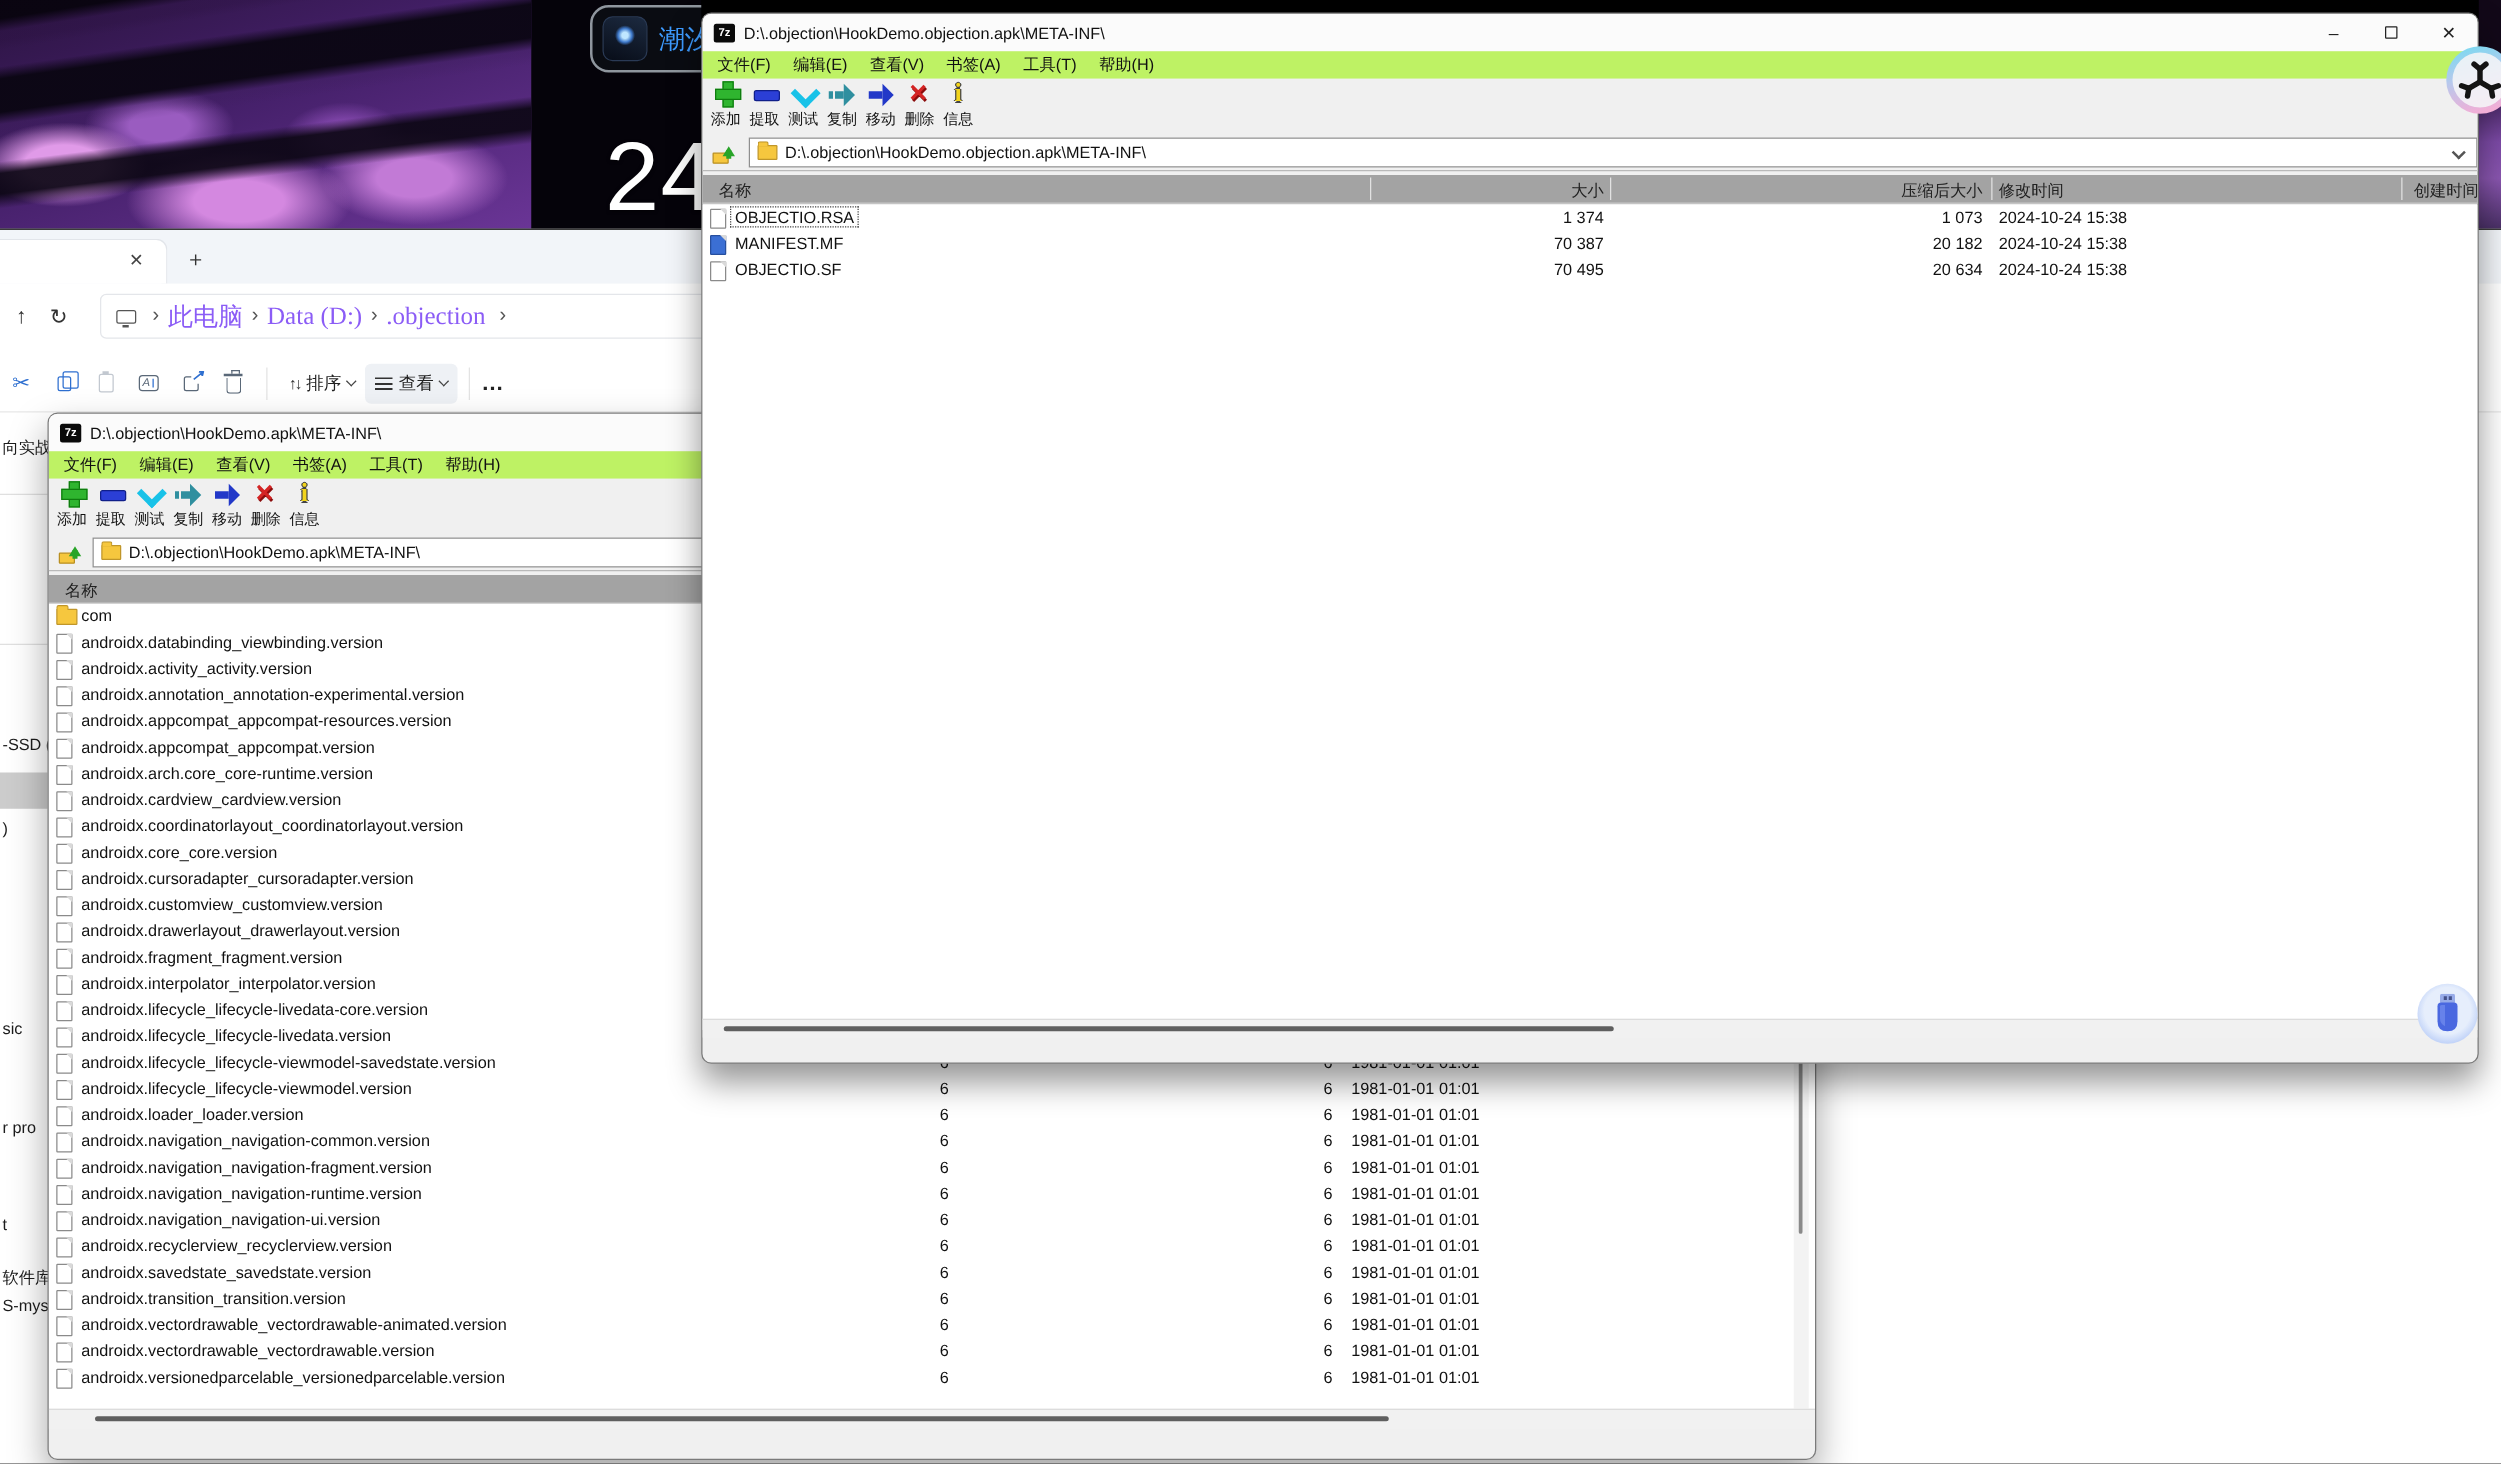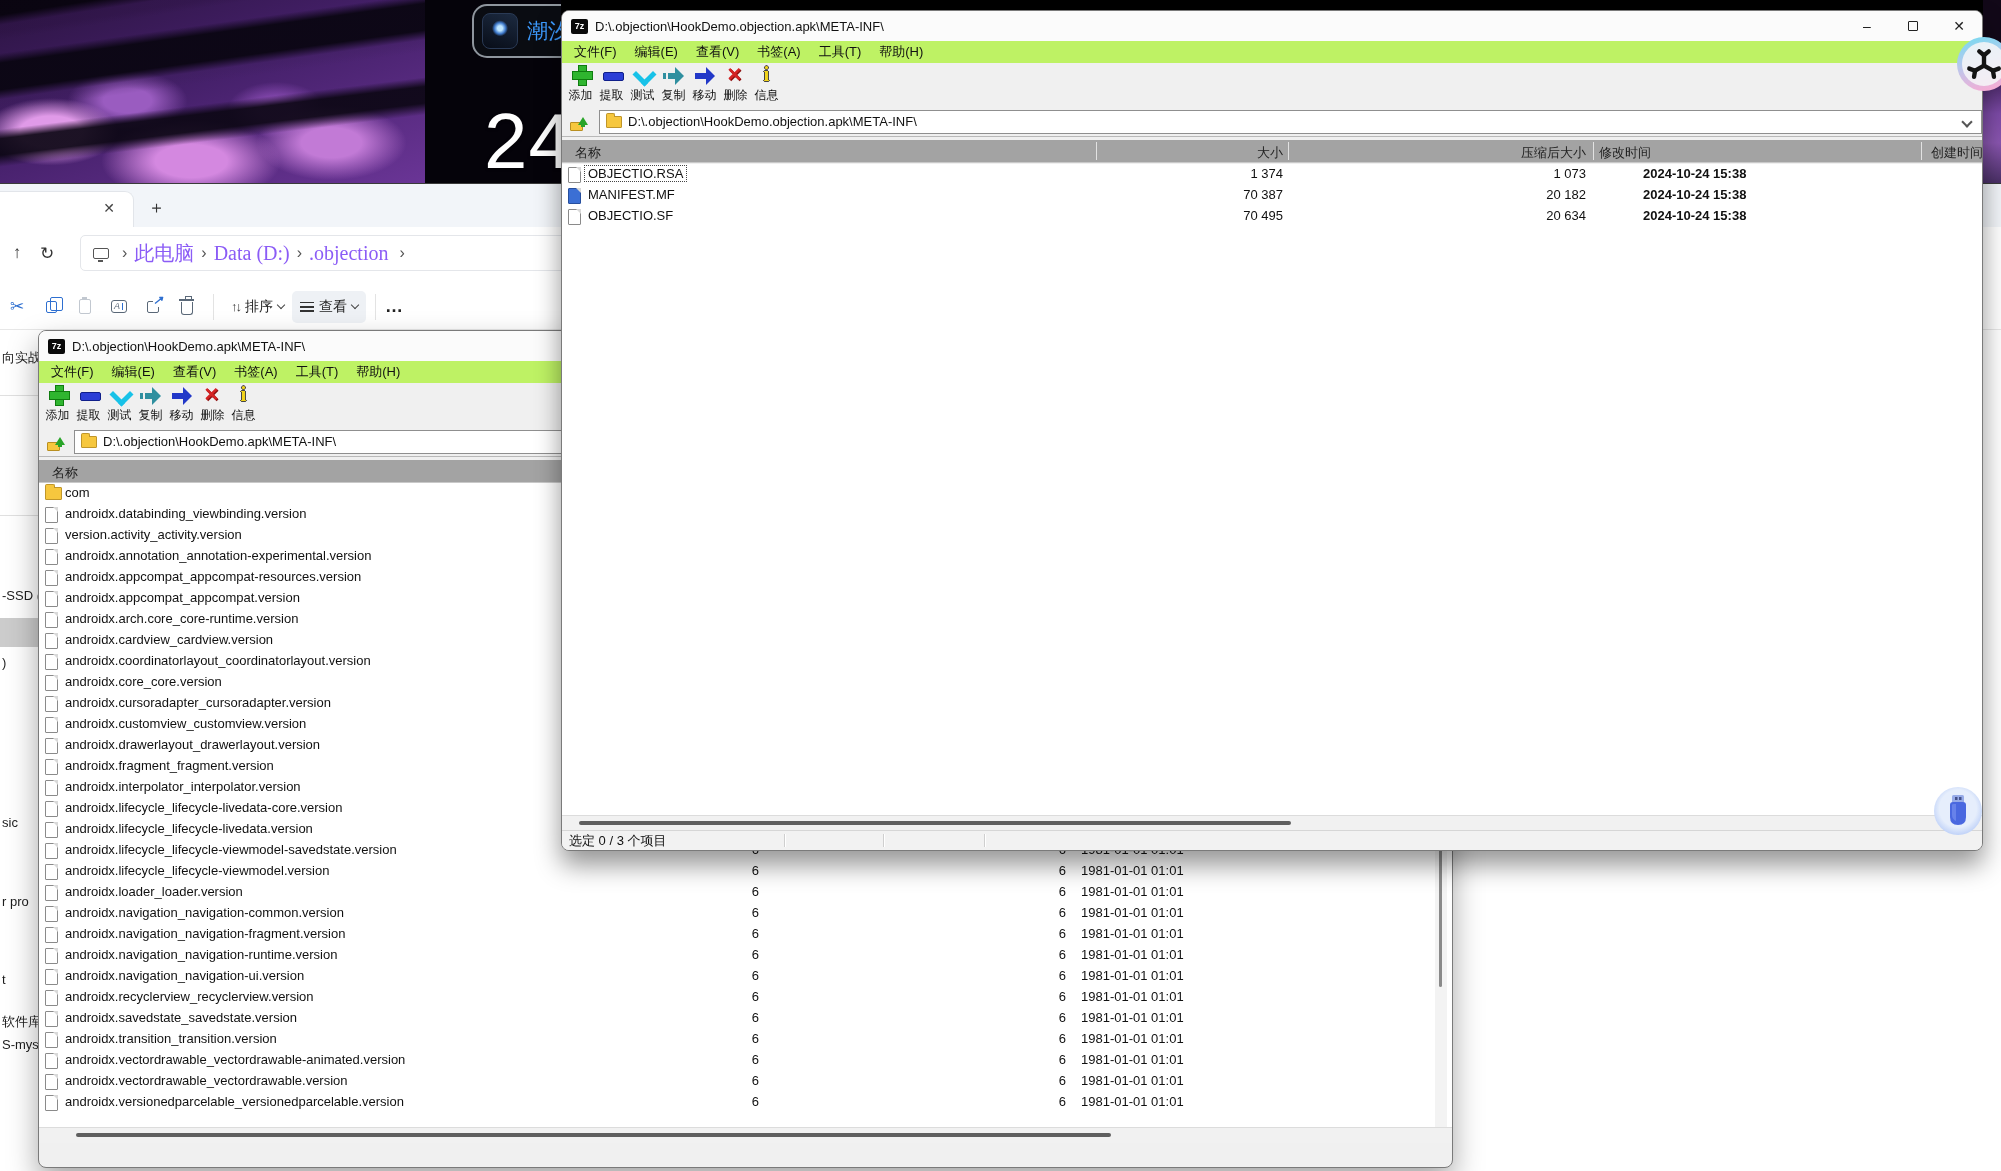--- a/index.html
+++ b/index.html
@@ -100,21 +100,21 @@
   
   #bgwin { left:38px; top:330px; width:1415px; height:838px; z-index:20; box-shadow:0 14px 30px rgba(0,0,0,.35); }
   #fgwin { left:561px; top:10px; width:1422px; height:841px; z-index:30; box-shadow:0 14px 26px rgba(0,0,0,.42); }
 
   
   #fgwin .zhead { position:absolute; left:0; right:0; top:129px; }
   #fgwin .zrows { top:153px; bottom:26px; }
   #fgwin .zhscroll { bottom:20px; }
   #fgwin .rsize   { left:560px; width:161px; }
   #fgwin .rpacked { left:860px; width:164px; }
-  #fgwin .rmod    { left:1081px;font-weight:bold; }
+  #fgwin .rmod    { left:1037px; }
   #fgwin .hsize   { position:absolute; left:560px; width:161px; top:4px; text-align:right; }
   #fgwin .hpacked { position:absolute; left:824px; width:200px; top:4px; text-align:right; }
   #fgwin .hmod    { position:absolute; left:1037px; top:4px; }
   #fgwin .hcreated{ position:absolute; left:1369px; top:4px; white-space:nowrap; }
 
   
   #bgwin .zhead { position:absolute; left:0; right:0; top:129px; }
   #bgwin .zrows { top:152px; bottom:40px; }
   #bgwin .zhscroll { bottom:24px; height:16px; }
   #bgwin .zstatus { height:24px; }
@@ -369,21 +369,21 @@
           <span class="rname">androidx.databinding_viewbinding.version</span>
           <span class="rsize">6</span>
           <span class="rpacked">6</span>
           <span class="rmod">1981-01-01 01:01</span>
         </div>
 
         <div class="zrow">
           <span class="rico">
             <i class="fico f-file" style="display:block"></i>
           </span>
-          <span class="rname">version.activity_activity.version</span>
+          <span class="rname">androidx.activity_activity.version</span>
           <span class="rsize">6</span>
           <span class="rpacked">6</span>
           <span class="rmod">1981-01-01 01:01</span>
         </div>
 
         <div class="zrow">
           <span class="rico">
             <i class="fico f-file" style="display:block"></i>
           </span>
           <span class="rname">androidx.annotation_annotation-experimental.version</span>
@@ -770,26 +770,20 @@
             <i class="fico f-file" style="display:block"></i>
           </span>
           <span class="rname">OBJECTIO.SF</span>
           <span class="rsize">70 495</span>
           <span class="rpacked">20 634</span>
           <span class="rmod">2024-10-24 15:38</span>
         </div>
       </div>
     <div class="zhscroll">
       <span class="thumb" style="left:17px; width:712px;"></span>
-    </div>
-    <div class="zstatus">
-      <span>选定 0 / 3 个项目</span>
-      <span class="ssep" style="left:222px"></span>
-      <span class="ssep" style="left:321px"></span>
-      <span class="ssep" style="left:422px"></span>
     </div>
   </section>
 
   
   <div class="trefoil">
     <span class="inner">
       <svg width="38" height="38" viewBox="0 0 48 48">
         <g stroke="#141414" stroke-width="5.5" stroke-linecap="round" fill="none">
           <g transform="translate(24,26)">
             <g>

